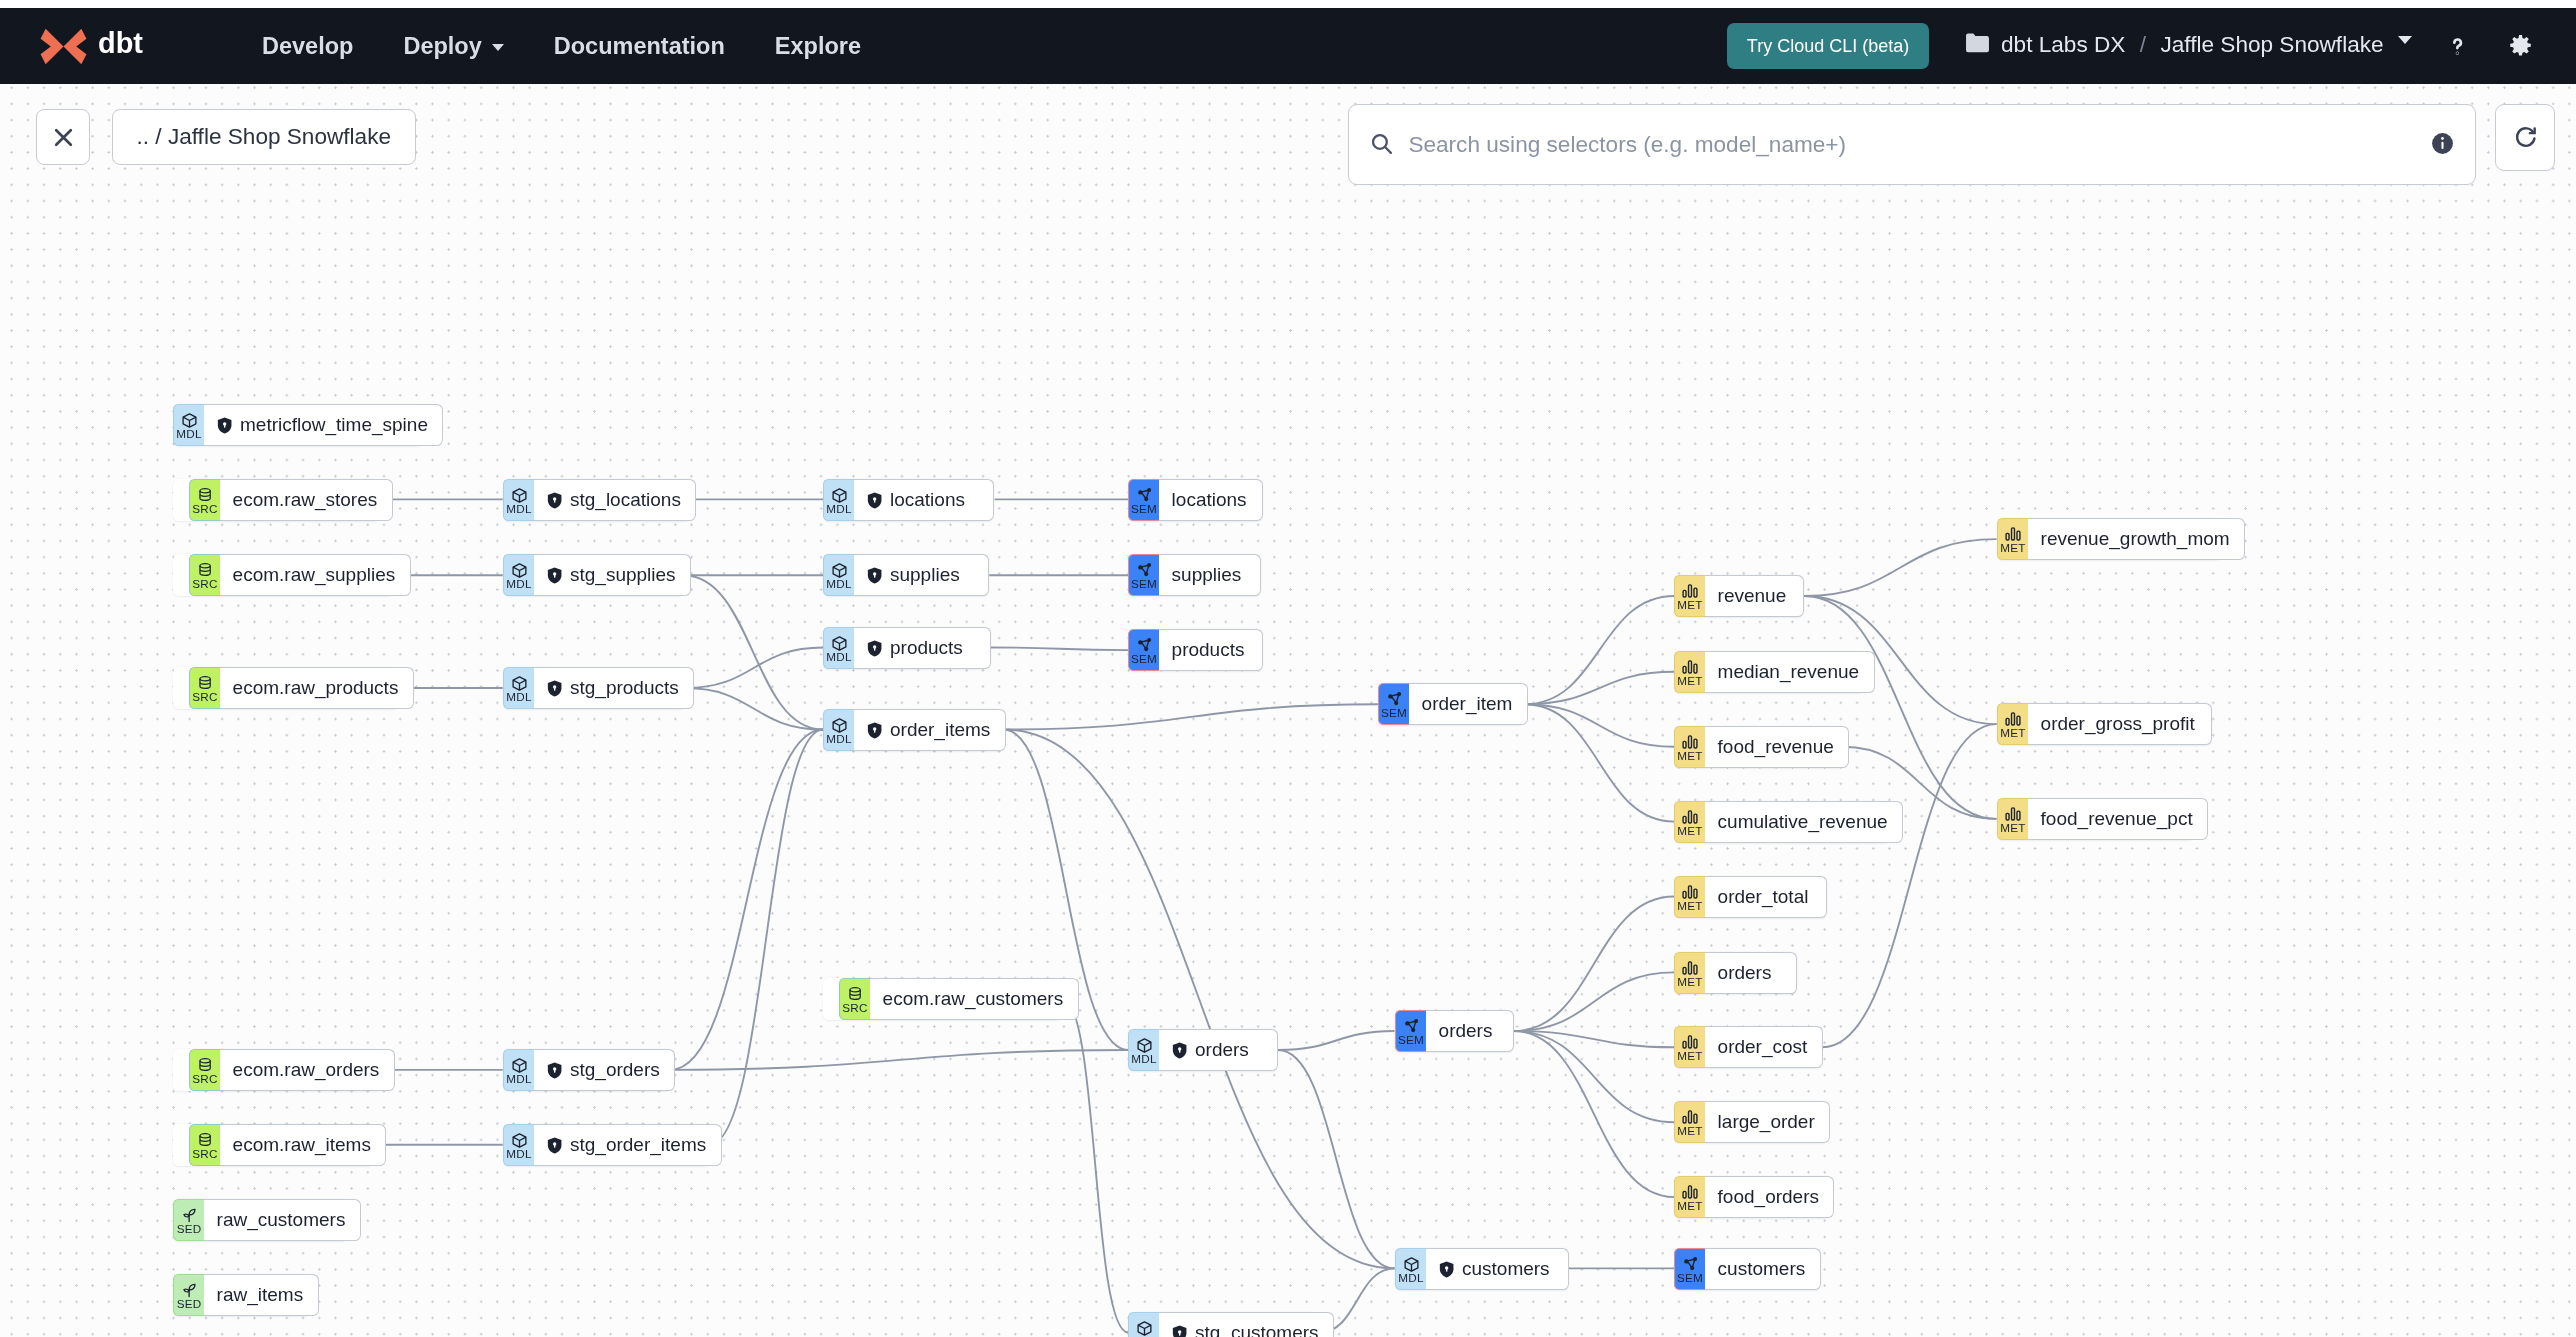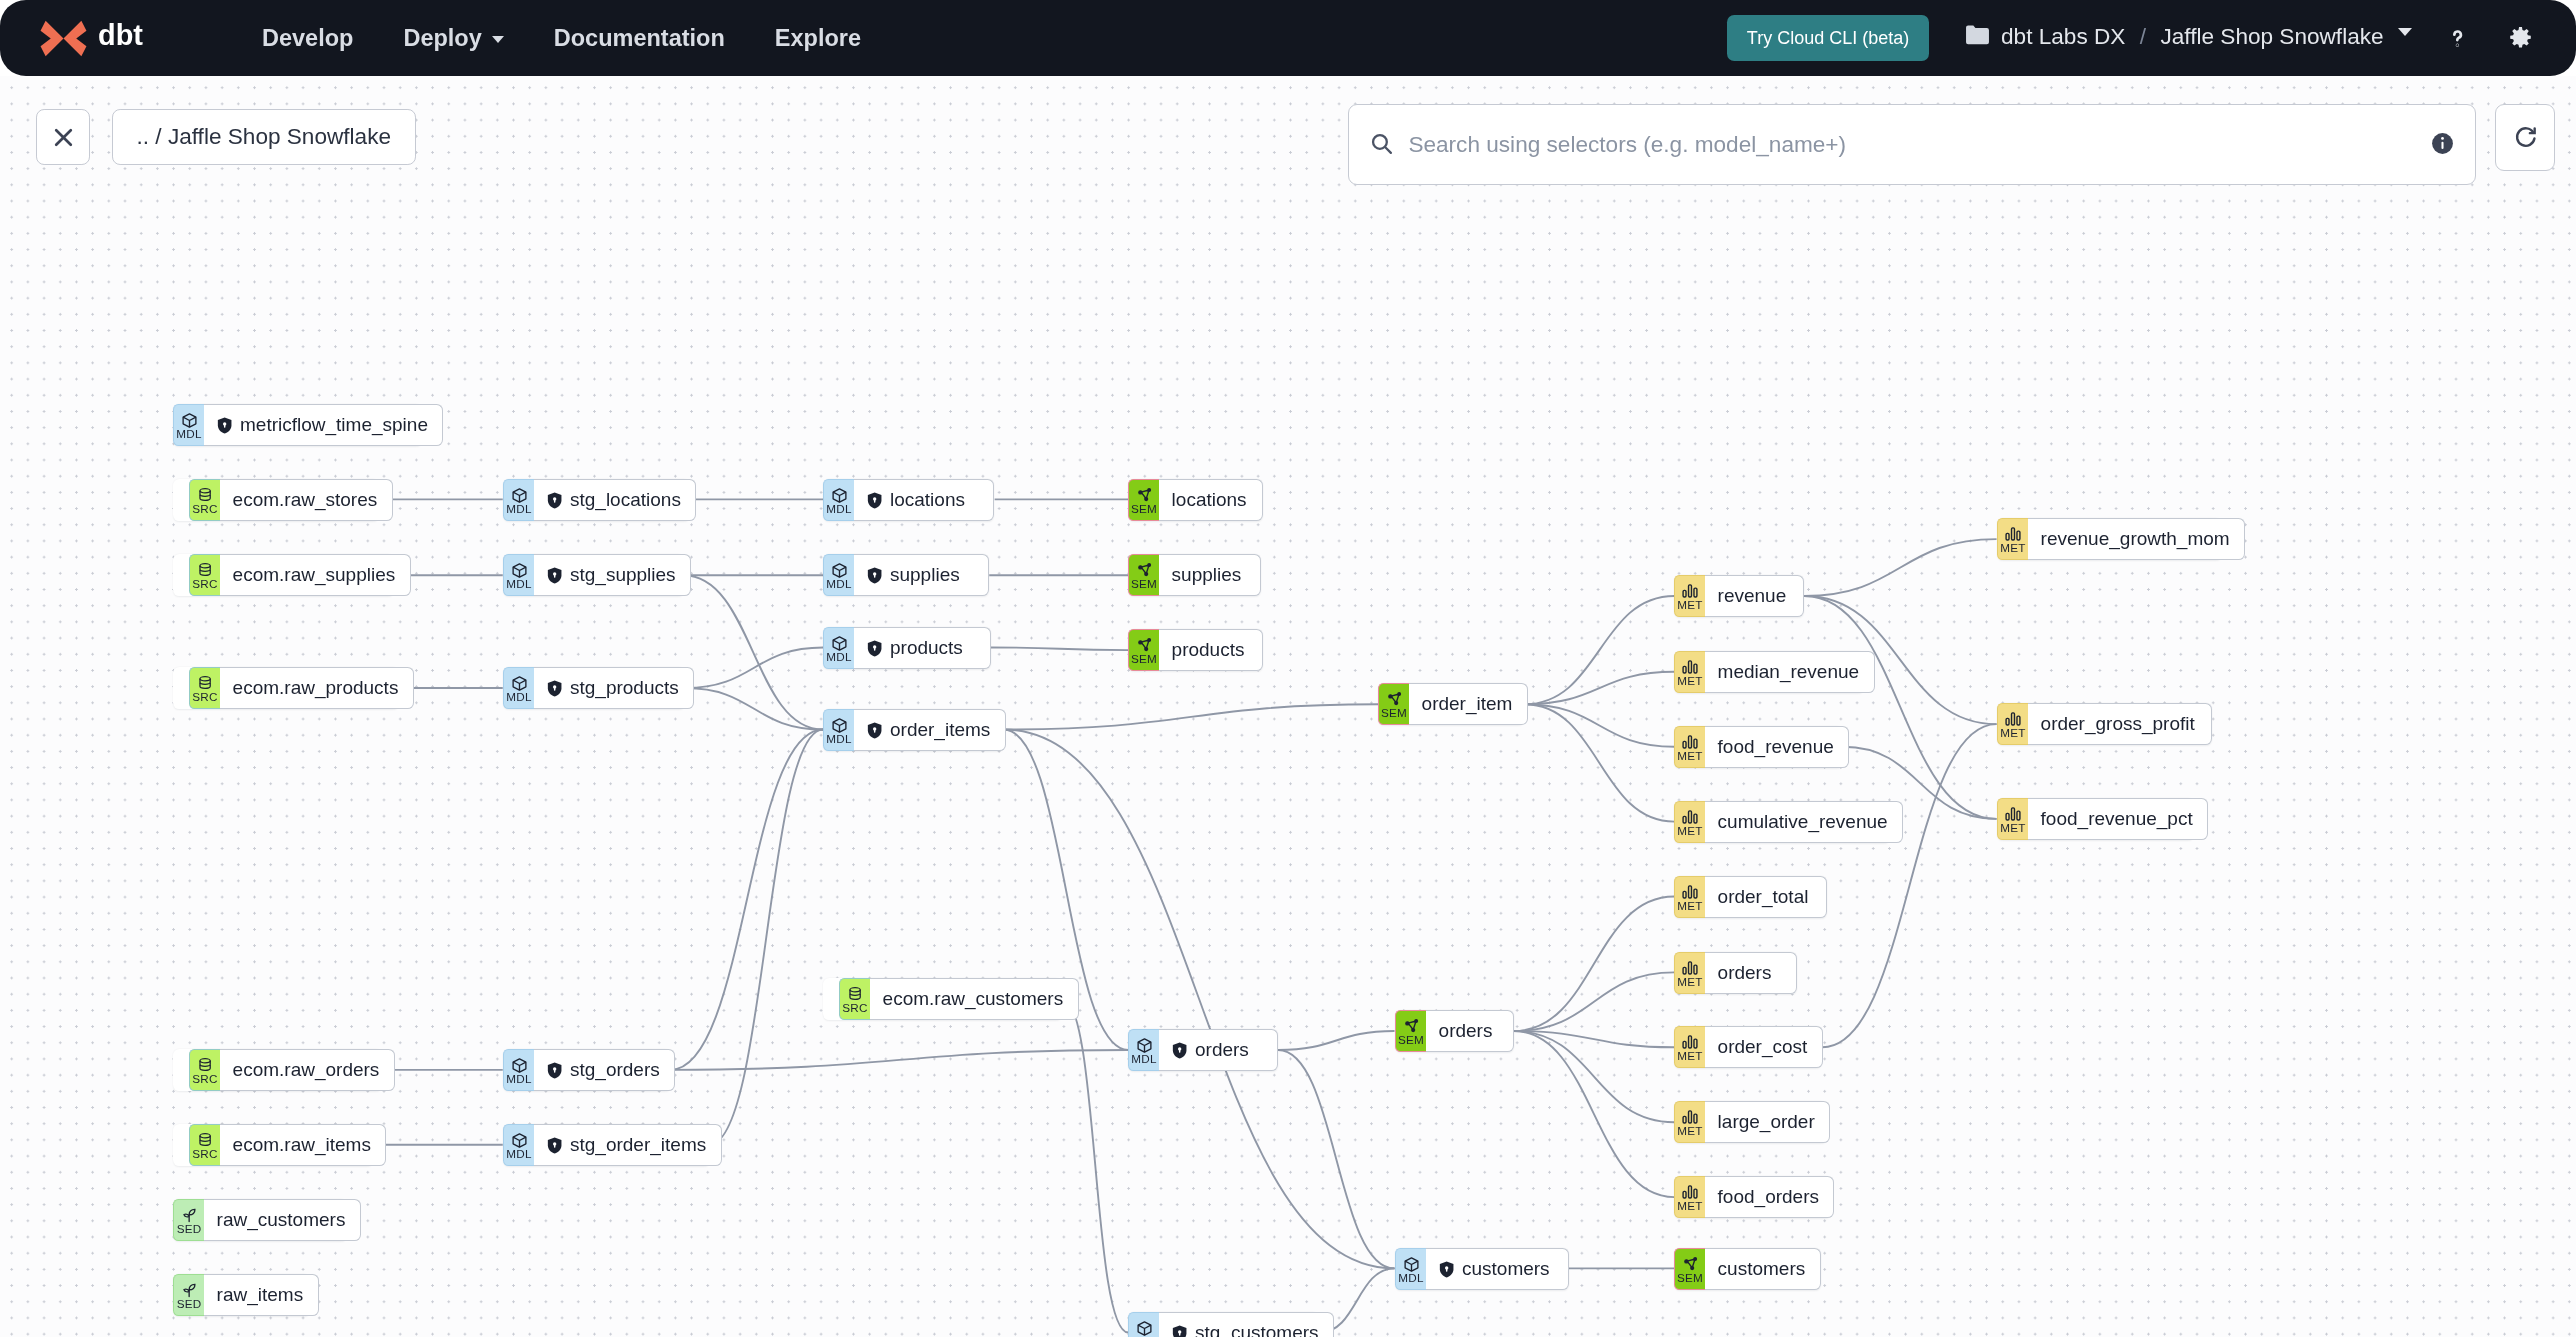--- a/index.html
+++ b/index.html
@@ -5,27 +5,26 @@
   * { box-sizing: border-box; margin: 0; padding: 0; }
   html, body {
     width: 2576px; height: 1338px;
     font-family: "Liberation Sans", sans-serif;
     background: #ffffff;
     overflow: hidden;
   }
 
   
   #topnav {
-    position: absolute; left: 0; top: 0;
+    position: absolute; left: 0; top: 8px;
     width: 2576px; height: 76px;
     background: #12161f;
     display: flex; align-items: center;
     padding: 0 38px 0 38px;
     z-index: 40;
-    border-radius: 26px;
   }
   .logo-wrap { display: flex; align-items: center; gap: 0px; margin-right: 65px; }
   .logo-mark { width: 51px; height: 51px; display:block; }
   .logo-text { margin-left: 9px; }
   .nav-links { display: flex; align-items: center; gap: 0; }
   .nav-link {
     color: #d9dde4; font-size: 23.5px; padding: 9px 25px;
     display: flex; align-items: center; gap: 10px; cursor: pointer;
     white-space: nowrap;
     font-weight: bold;
@@ -127,21 +126,21 @@
     border-radius: 0 6.3px 6.3px 0;
     background: #fff;
     display: flex; align-items: center; gap: 8.1px;
     padding: 0 14.4px 0 12.6px;
     font-size: 19px; color: #1c2230;
     flex: 1;
   }
   
   .t-mdl .node-badge { background: #bfe0f5; border: 0.9px solid #a6cfeb; border-right:none; }
   .t-src .node-badge { background: #bef264; border: 0.9px solid #93ccc5; border-right:none;margin-left:16px; }
-  .t-sem .node-badge { background: #84cc16; border: 0.9px solid #e78a99; border-right:none; }
+  .t-sem .node-badge { background: #3b82f6; border: 0.9px solid #e78a99; border-right:none; }
   .t-met .node-badge { background: #f3dd86; border: 0.9px solid #e5cc6a; border-right:none; }
   .t-sed .node-badge { background: #bdedb5; border: 0.9px solid #9ede93; border-right:none; }
 
   .shield { flex-shrink: 0; display:flex; }
 </style>
 </head>
 <body>
 
 <div id="topnav">
   <div class="logo-wrap">

